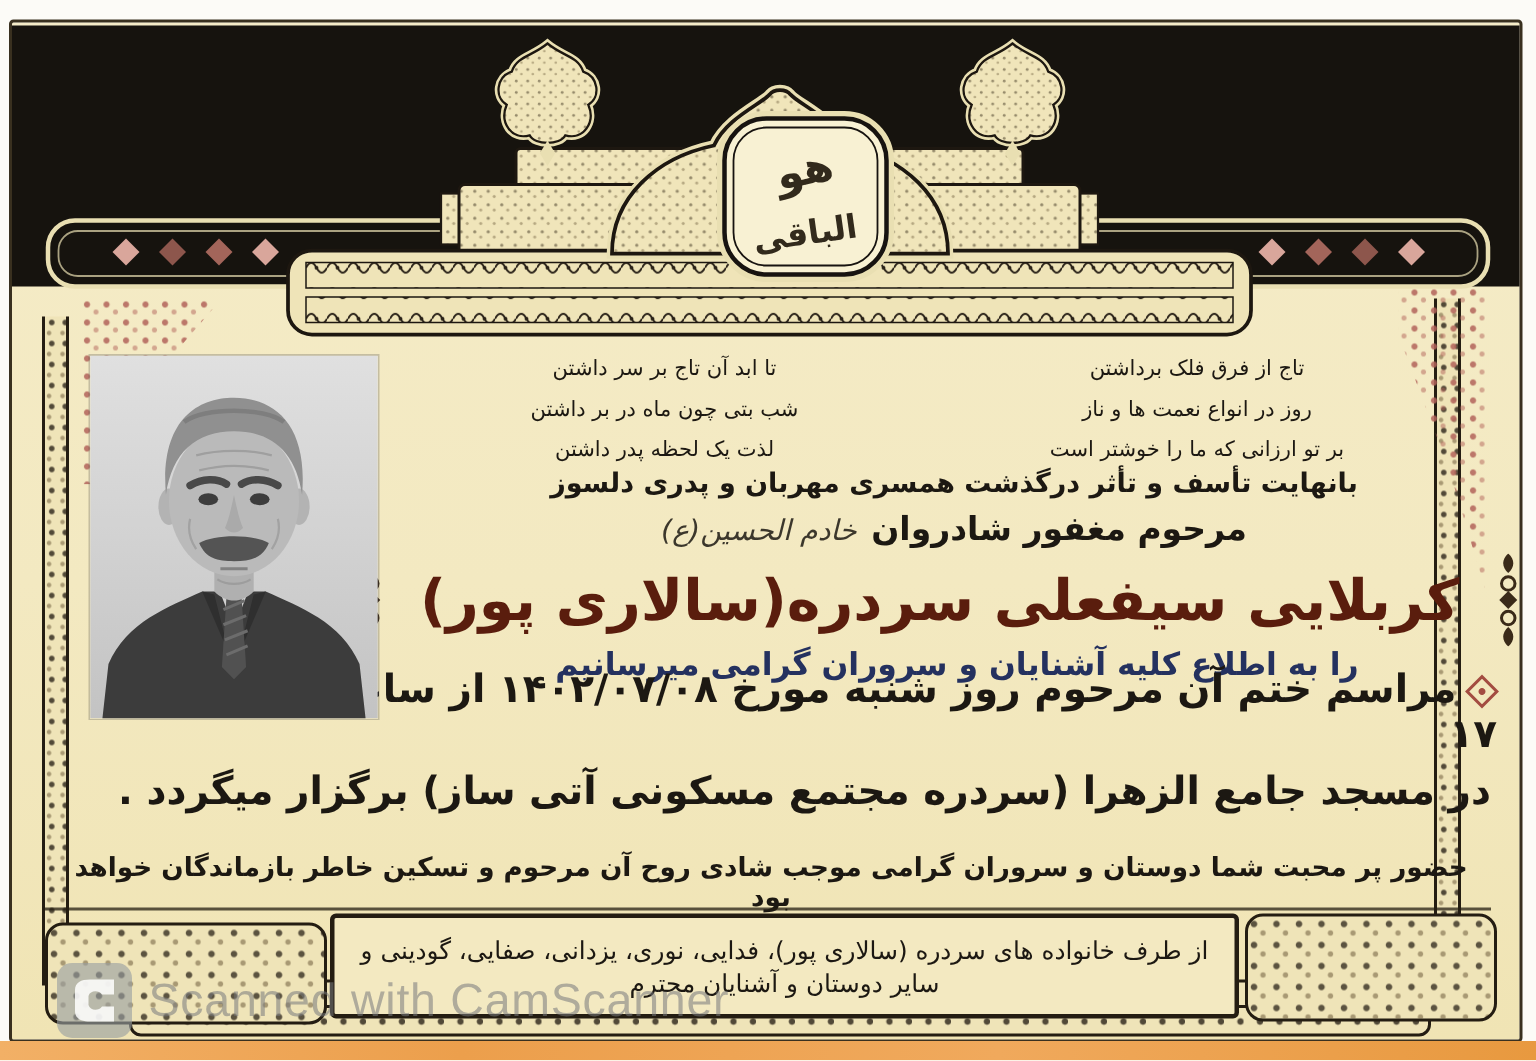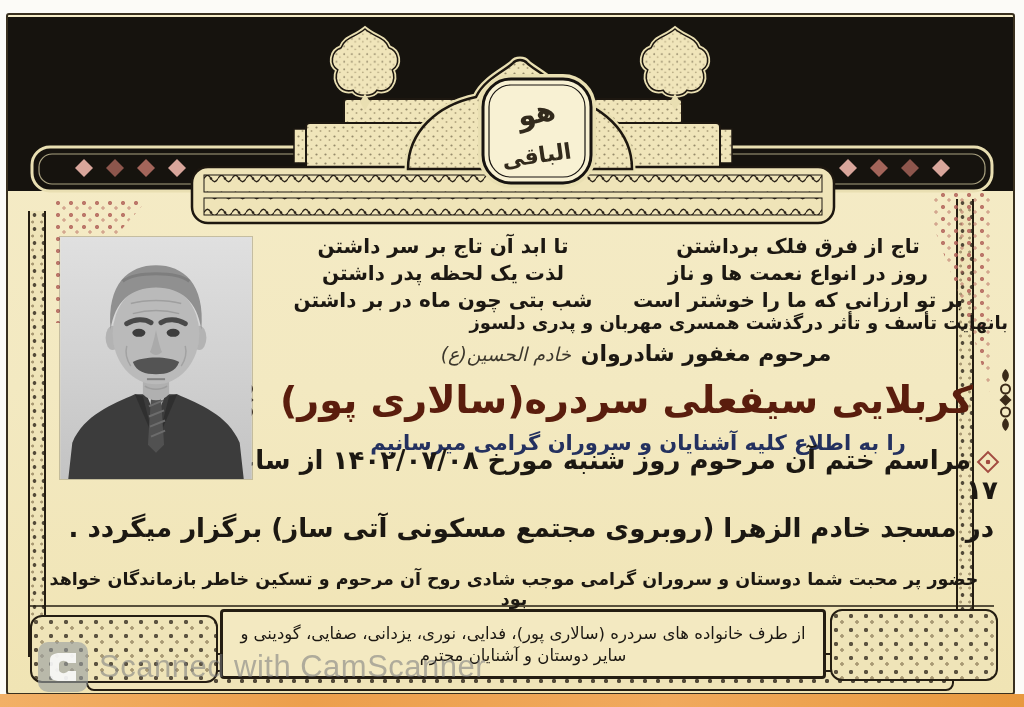--- a/index.html
+++ b/index.html
@@ -26,24 +26,24 @@
      background-image:radial-gradient(circle at 4px 4px, rgba(178,99,90,.85) 1.7px, transparent 2.4px),
                       radial-gradient(circle at 10px 9px, rgba(178,99,90,.5) 1.4px, transparent 2px);
      background-size:13px 12px;}
   .floral-left{left:46px;top:184px;width:94px;height:124px;
      clip-path:polygon(0 0,100% 0,52% 42%,18% 100%,0 100%);}
   .floral-right{left:918px;top:176px;width:66px;height:208px;
      clip-path:polygon(10% 0,100% 0,100% 100%,60% 58%,10% 16%);}
 
   
   .row{position:absolute;direction:rtl;color:#1c1812;}
-  .poem{font-size:20px;font-weight:bold;line-height:27px;text-align:center;}
+  .poem{font-size:14px;font-weight:normal;line-height:27px;text-align:center;}
   .poem-right{left:592px;top:218px;width:396px;}
   .poem-left{left:284px;top:218px;width:302px;}
-  .condolence{left:256px;top:297px;width:744px;
+  .condolence{left:256px;top:297px;width:744px;text-align:center;
      font-size:18px;font-weight:bold;letter-spacing:-.3px;}
   .marhum{left:276px;top:326px;width:704px;text-align:center;font-size:22px;font-weight:bold;}
   .marhum .honor{font-size:19px;font-weight:normal;opacity:.85;font-style:italic;margin-right:2px;}
   .namerow{left:250px;top:354px;width:756px;display:flex;align-items:center;justify-content:space-between;gap:24px;}
   .bigname{font-size:38px;font-weight:bold;color:#5a1d0d;direction:rtl;white-space:nowrap;}
   .inform{left:260px;top:416px;width:740px;text-align:center;
      font-size:21px;font-weight:bold;color:#24315f;}
   .ceremony{left:34px;top:430px;width:956px;text-align:right;
      font-size:26px;font-weight:bold;line-height:30px;}
   .ceremony2{left:34px;top:498px;width:952px;text-align:right;
@@ -202,22 +202,22 @@
       <path d="M66,108 C64,116 66,122 70,128 M124,108 C126,116 124,122 120,128" stroke="#ada294" stroke-width="1.5" fill="none"></path>
     </svg>
 
     <div class="row poem poem-right">
       <div>تاج از فرق فلک برداشتن</div>
       <div>روز در انواع نعمت ها و ناز</div>
       <div>بر تو ارزانی که ما را خوشتر است</div>
     </div>
     <div class="row poem poem-left">
       <div>تا ابد آن تاج بر سر داشتن</div>
+      <div>شب بتی چون ماه در بر داشتن</div>
       <div>لذت یک لحظه پدر داشتن</div>
-      <div>شب بتی چون ماه در بر داشتن</div>
     </div>
 
     <div class="row condolence">بانهایت تأسف و تأثر درگذشت همسری مهربان و پدری دلسوز</div>
 
     <div class="row marhum">
       <span>مرحوم مغفور شادروان</span>
       <span class="honor">خادم الحسین(ع)</span>
     </div>
 
     <div class="row namerow">
@@ -236,21 +236,21 @@
         <circle cx="8.5" cy="43" r="4.5" fill="none" stroke="#3a2a18" stroke-width="2"></circle>
         <path d="M8.5,49 C13,53 13,58 8.5,62 C4,58 4,53 8.5,49 Z" fill="#3a2a18"></path>
       </svg>
     </div>
 
     <div class="row inform">را به اطلاع کلیه آشنایان و سروران گرامی میرسانیم</div>
 
     <div class="row ceremony">
       <span class="bullet"></span><span>مراسم ختم آن مرحوم روز شنبه مورخ ۱۴۰۲/۰۷/۰۸ از ساعت ۱۵/۳۰ الی ۱۷</span>
     </div>
-    <div class="row ceremony2">در مسجد خادم الزهرا (روبروی مجتمع مسکونی آتی ساز) برگزار میگردد .</div>
+    <div class="row ceremony2">در مسجد جامع الزهرا (سردره مجتمع مسکونی آتی ساز) برگزار میگردد .</div>
 
     <div class="row presence">حضور پر محبت شما دوستان و سروران گرامی موجب شادی روح آن مرحوم و تسکین خاطر بازماندگان خواهد بود</div>
 
     <div class="hrule"></div>
 
     <div class="corner-orn corner-left"></div>
     <div class="corner-orn corner-right"></div>
     <div class="chainband-h"></div>
 
     <div class="families-box">

